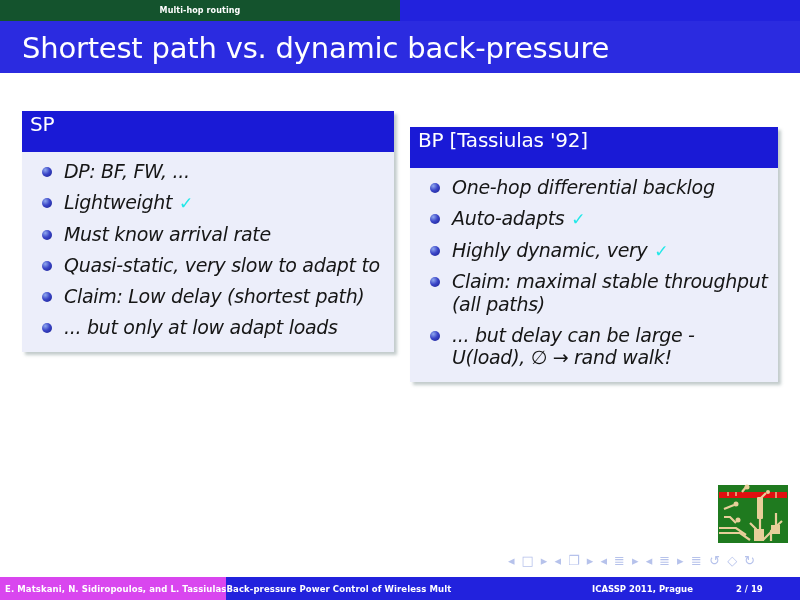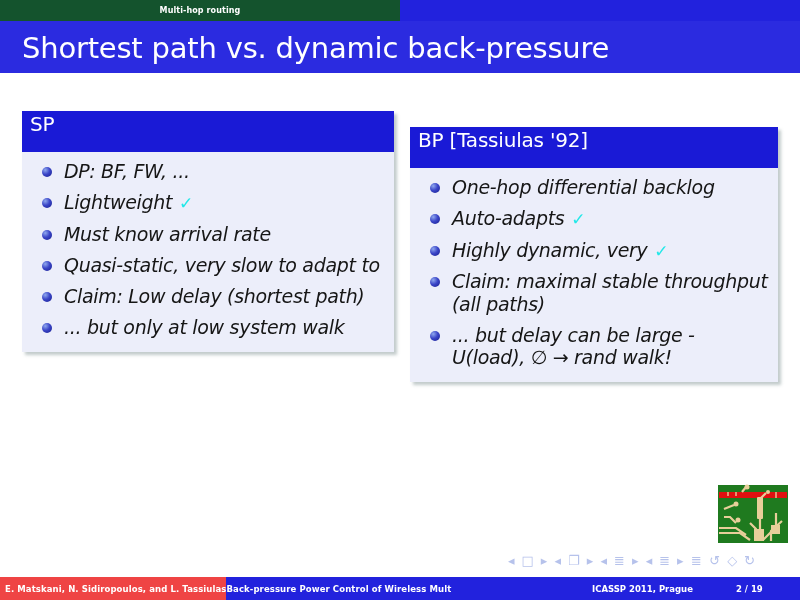--- a/index.html
+++ b/index.html
@@ -175,21 +175,21 @@
     width: 800px;
     height: 23px;
     background: #2222dd;
     font-size: 8.5px;
     color: #ffffff;
     font-weight: bold;
     display: flex;
     align-items: center;
   }
   .footer-authors {
-    background: #ef4444;
+    background: #d946ef;
     height: 23px;
     display: flex;
     align-items: center;
     padding-left: 5px;
     white-space: nowrap;
     letter-spacing: 0.1px;
   }
   .footer-title {
     height: 23px;
     display: flex;
@@ -249,21 +249,21 @@
           <span>Quasi-static, very slow to adapt to</span>
         </li>
 
         <li>
           <span class="bullet"></span>
           <span>Claim: Low delay (shortest path)</span>
         </li>
 
         <li>
           <span class="bullet"></span>
-          <span>... but only at low system walk</span>
+          <span>... but only at low adapt loads</span>
         </li>
 
       </ul>
     </div>
   </div>
 
   <div class="block bp">
     <div class="block-title">BP [Tassiulas '92]</div>
     <div class="block-body">
       <ul class="lvl1">

